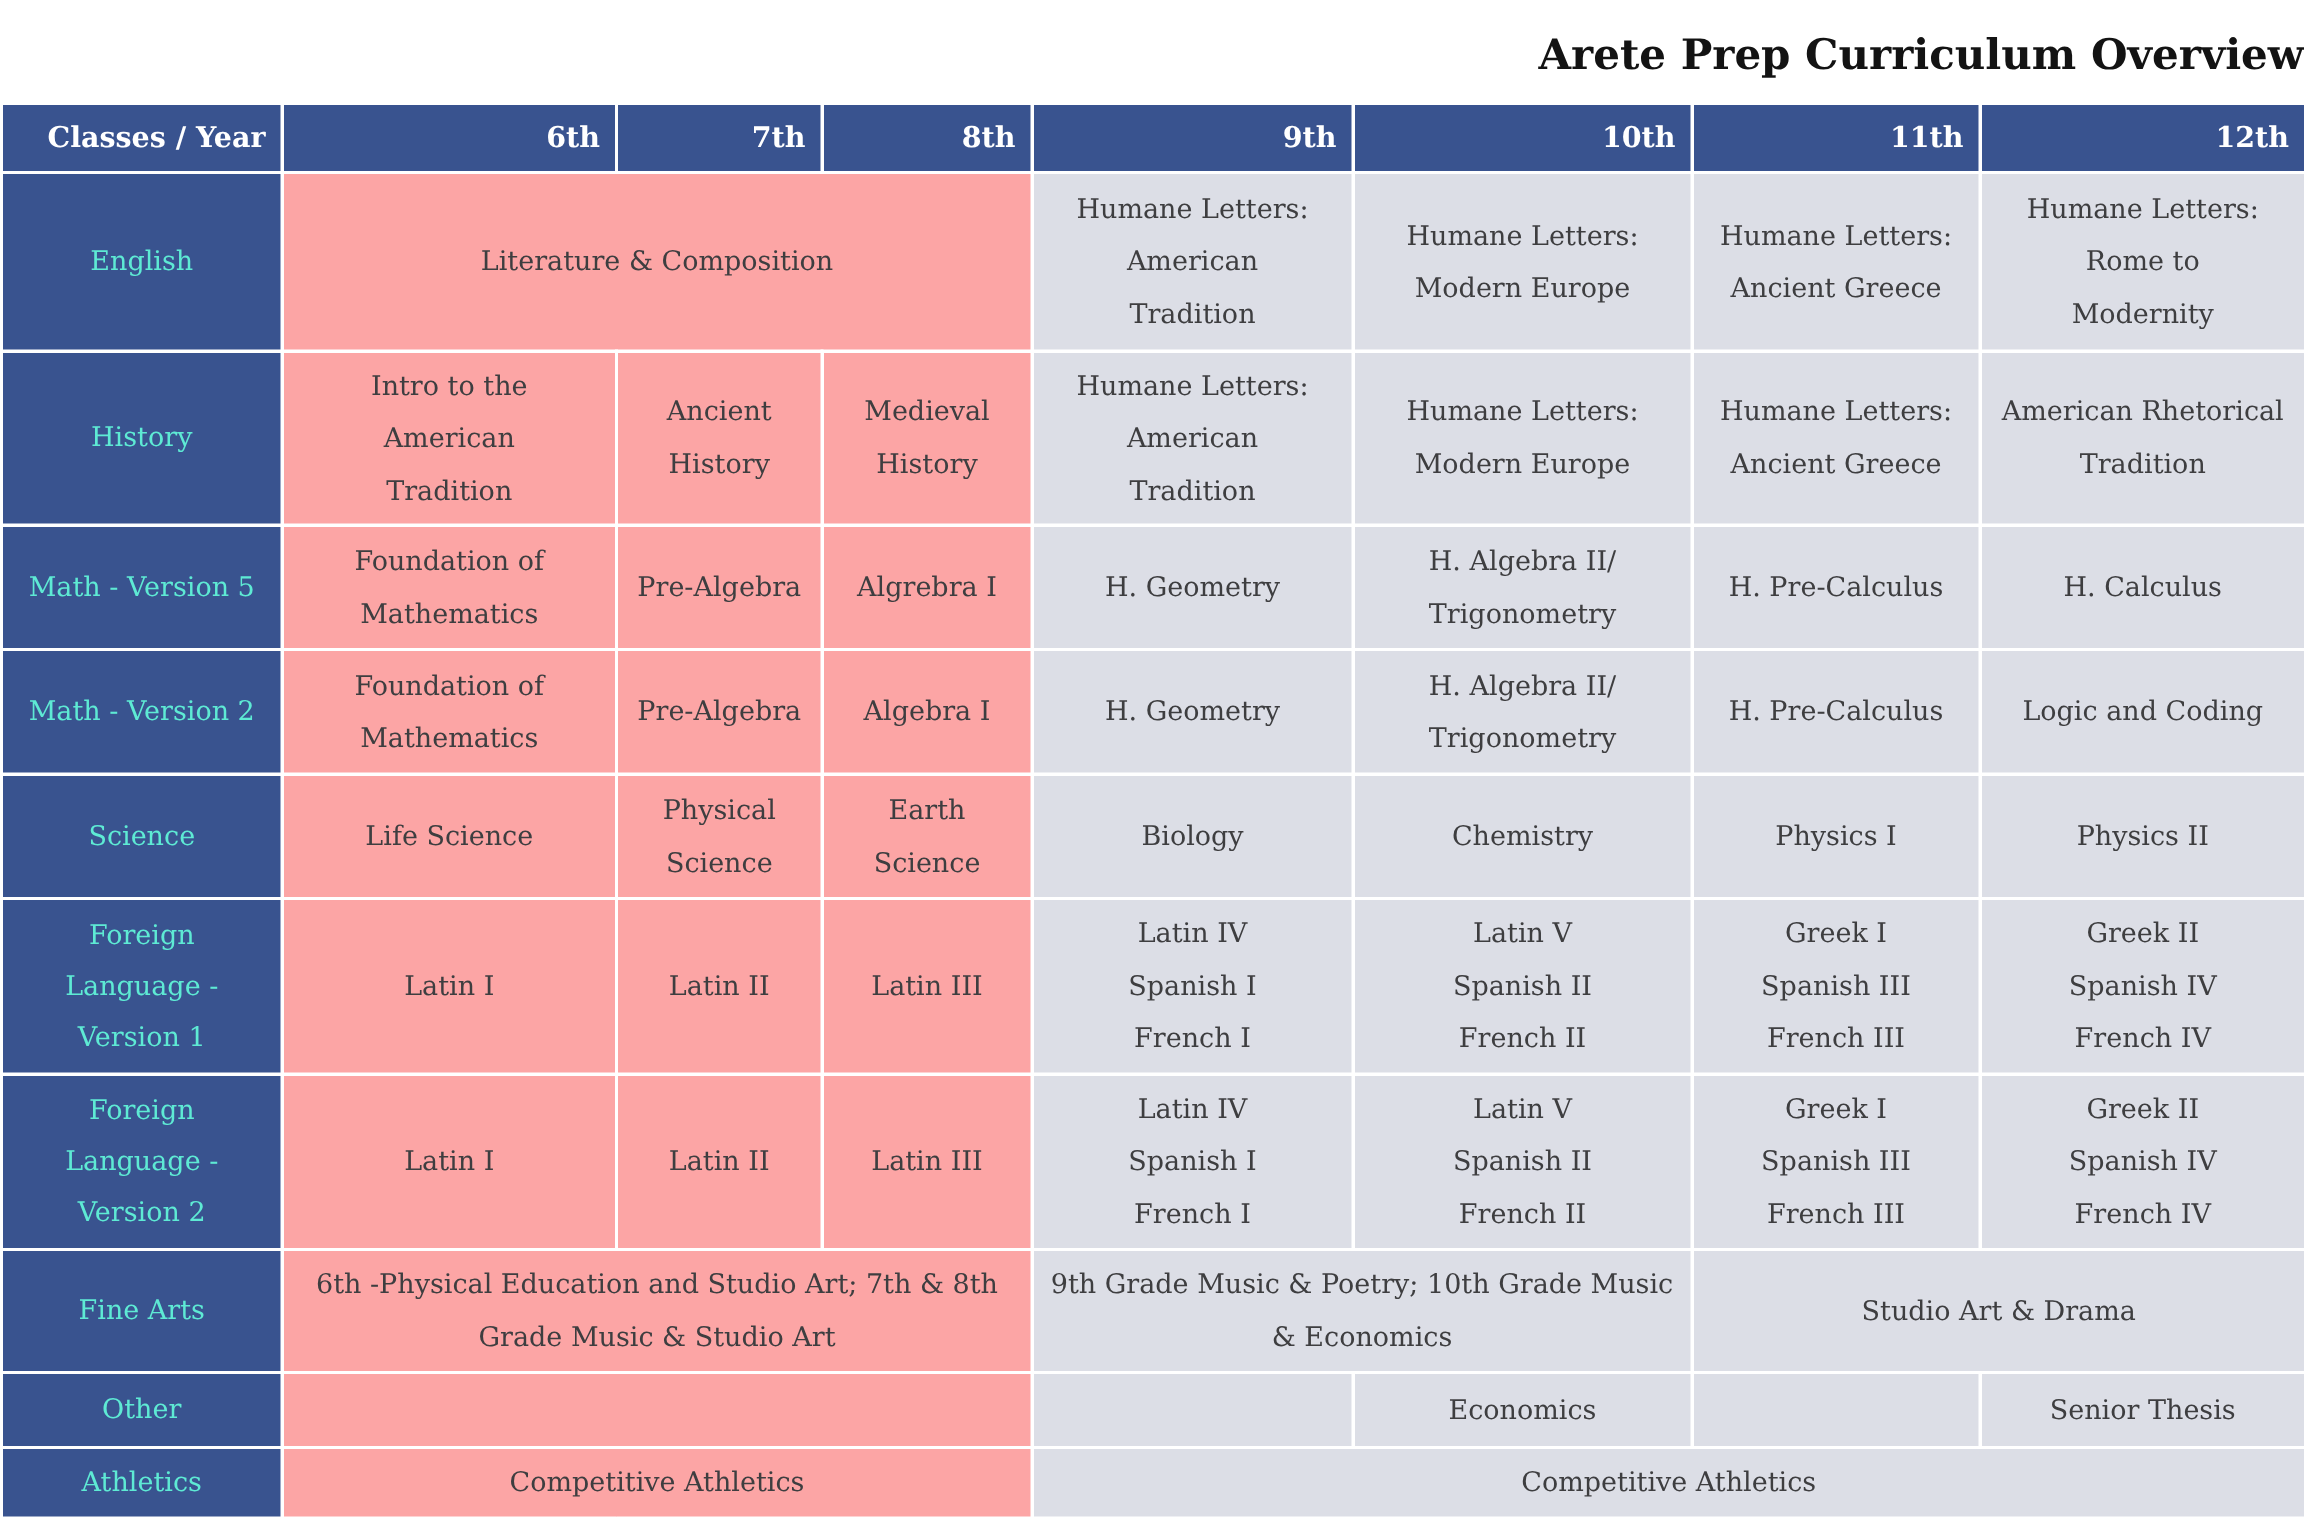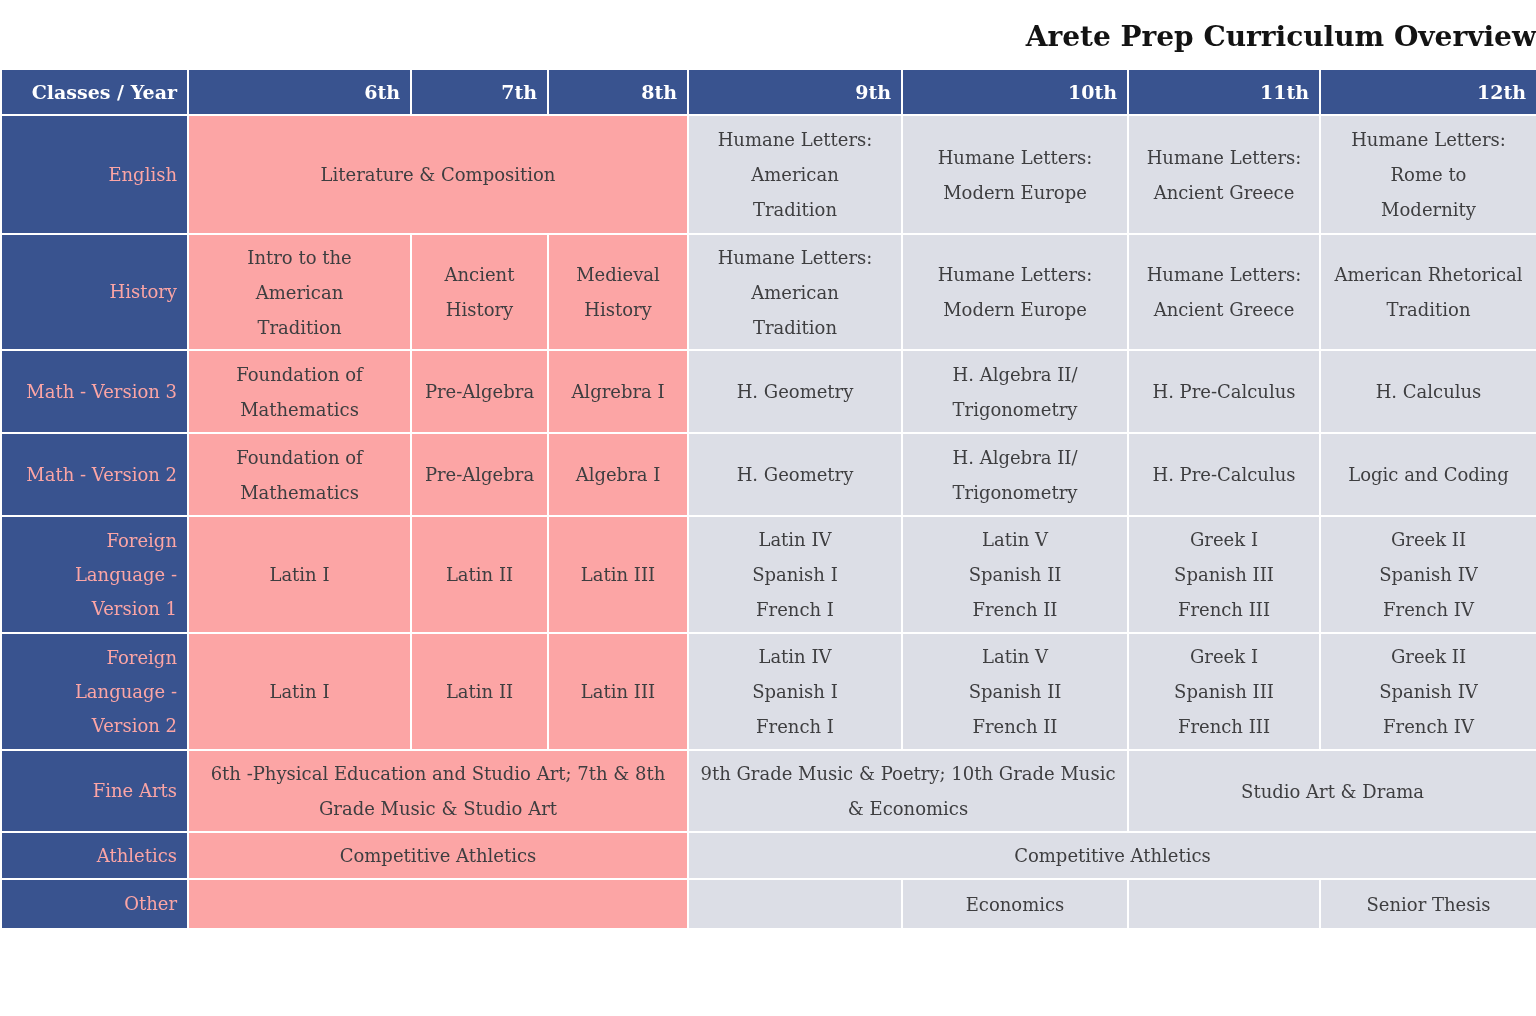--- a/index.html
+++ b/index.html
@@ -34,25 +34,25 @@
   th.ch {
     background: #39538F;
     color: #ffffff;
     font-weight: 700;
     font-size: 19px;
     text-align: right;
     padding-left: 14px;
   }
   th.rh {
     background: #39538F;
-    color: #fca5a5;
+    color: #5eead4;
     font-weight: 400;
     font-size: 18px;
     line-height: 34px;
-    text-align: right;
+    text-align: center;
   }
   td.tan {
     background: #fca5a5;
   }
   td.lav {
     background: #DCDEE6;
   }
   td.cell {
     color: #3E3E40;
     font-size: 18px;
@@ -103,41 +103,51 @@
     <td class="cell tan">Intro to the<br>American<br>Tradition</td>
     <td class="cell tan">Ancient<br>History</td>
     <td class="cell tan">Medieval<br>History</td>
     <td class="cell lav">Humane Letters:<br>American<br>Tradition</td>
     <td class="cell lav">Humane Letters:<br>Modern Europe</td>
     <td class="cell lav">Humane Letters:<br>Ancient Greece</td>
     <td class="cell lav">American Rhetorical<br>Tradition</td>
   </tr>
 
   <tr style="height:83px">
-    <th class="rh">Math - Version 3</th>
+    <th class="rh">Math - Version 5</th>
     <td class="cell tan">Foundation of<br>Mathematics</td>
     <td class="cell tan">Pre-Algebra</td>
     <td class="cell tan">Algrebra I</td>
     <td class="cell lav">H. Geometry</td>
     <td class="cell lav">H. Algebra II/<br>Trigonometry</td>
     <td class="cell lav">H. Pre-Calculus</td>
     <td class="cell lav">H. Calculus</td>
   </tr>
 
   <tr style="height:83px">
     <th class="rh">Math - Version 2</th>
     <td class="cell tan">Foundation of<br>Mathematics</td>
     <td class="cell tan">Pre-Algebra</td>
     <td class="cell tan">Algebra I</td>
     <td class="cell lav">H. Geometry</td>
     <td class="cell lav">H. Algebra II/<br>Trigonometry</td>
     <td class="cell lav">H. Pre-Calculus</td>
     <td class="cell lav">Logic and Coding</td>
   </tr>
 
+  <tr style="height:83px">
+    <th class="rh">Science</th>
+    <td class="cell tan">Life Science</td>
+    <td class="cell tan">Physical<br>Science</td>
+    <td class="cell tan">Earth<br>Science</td>
+    <td class="cell lav">Biology</td>
+    <td class="cell lav">Chemistry</td>
+    <td class="cell lav">Physics I</td>
+    <td class="cell lav">Physics II</td>
+  </tr>
 
   <tr style="height:117px">
     <th class="rh">Foreign<br>Language -<br>Version 1</th>
     <td class="cell tan">Latin I</td>
     <td class="cell tan">Latin II</td>
     <td class="cell tan">Latin III</td>
     <td class="cell lav">Latin IV<br>Spanish I<br>French I</td>
     <td class="cell lav">Latin V<br>Spanish II<br>French II</td>
     <td class="cell lav">Greek I<br>Spanish III<br>French III</td>
     <td class="cell lav">Greek II<br>Spanish IV<br>French IV</td>
@@ -154,28 +164,28 @@
     <td class="cell lav">Greek II<br>Spanish IV<br>French IV</td>
   </tr>
 
   <tr style="height:82px">
     <th class="rh">Fine Arts</th>
     <td class="cell tan" colspan="3">6th -Physical Education and Studio Art; 7th &amp; 8th<br>Grade Music &amp; Studio Art</td>
     <td class="cell lav" colspan="2">9th Grade Music &amp; Poetry; 10th Grade Music<br>&amp; Economics</td>
     <td class="cell lav" colspan="2">Studio Art &amp; Drama</td>
   </tr>
 
-  <tr style="height:47px">
-    <th class="rh">Athletics</th>
-    <td class="cell tan" colspan="3">Competitive Athletics</td>
-    <td class="cell lav" colspan="4">Competitive Athletics</td>
-  </tr>
-
   <tr style="height:50px">
     <th class="rh">Other</th>
     <td class="cell tan" colspan="3"></td>
     <td class="cell lav"></td>
     <td class="cell lav">Economics</td>
     <td class="cell lav"></td>
     <td class="cell lav">Senior Thesis</td>
   </tr>
+
+  <tr style="height:47px">
+    <th class="rh">Athletics</th>
+    <td class="cell tan" colspan="3">Competitive Athletics</td>
+    <td class="cell lav" colspan="4">Competitive Athletics</td>
+  </tr>
 </tbody>
   </table>
 
 </body></html>

